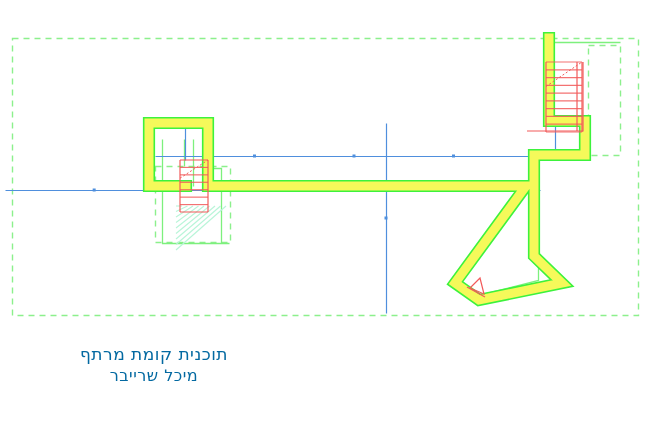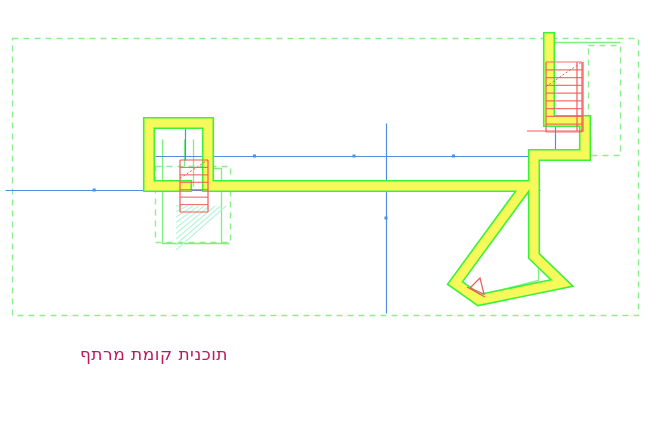--- a/index.html
+++ b/index.html
@@ -35,21 +35,21 @@
     width: 308px;
     text-align: center;
     line-height: 21px;
     pointer-events: none;
   }
   .title-line {
     display: block;
     font-family: "DejaVu Sans", sans-serif;
     font-size: 17px;
     letter-spacing: 0.5px;
-    color: #be185d;
+    color: #0369a1;
     direction: rtl;
     unicode-bidi: bidi-override;
     white-space: pre;
   }
   .title-line.sub {
     font-size: 16px;
   }
 </style>
 </head>
 <body>
@@ -133,15 +133,16 @@
         <line x1="577" y1="62" x2="577" y2="131" stroke="#f25a5a" stroke-width="1.2"></line>
       </g>
     <g id="g-markers">
         <polyline points="470,288 480,278 484,294 470,288" fill="none" stroke="#f25a5a" stroke-width="1.2"></polyline>
         <line x1="467" y1="287" x2="485" y2="297" stroke="#f25a5a" stroke-width="1.2"></line>
       </g>
   </svg>
 
   <div class="title-block">
     <span class="title-line">תוכנית קומת מרתף</span>
+    <span class="title-line sub">מיכל שרייבר</span>
   </div>
 
 </div>
 
 </body></html>

